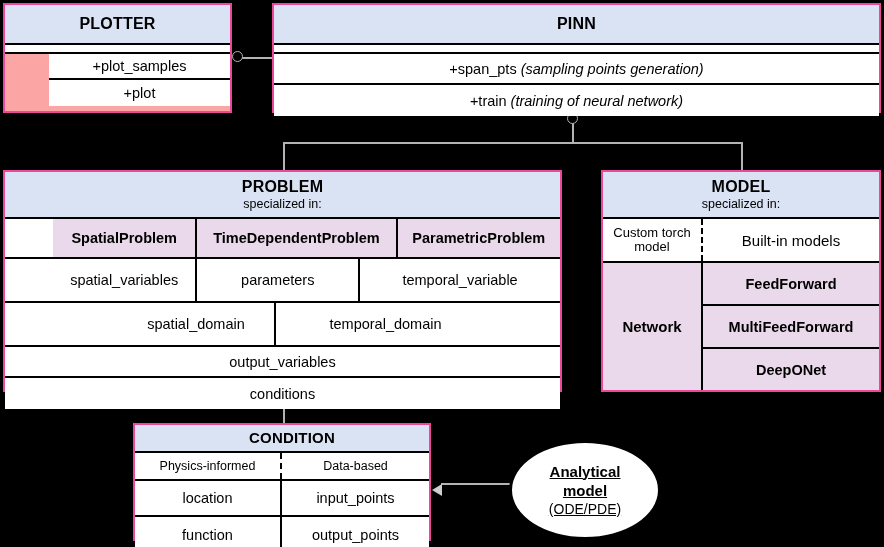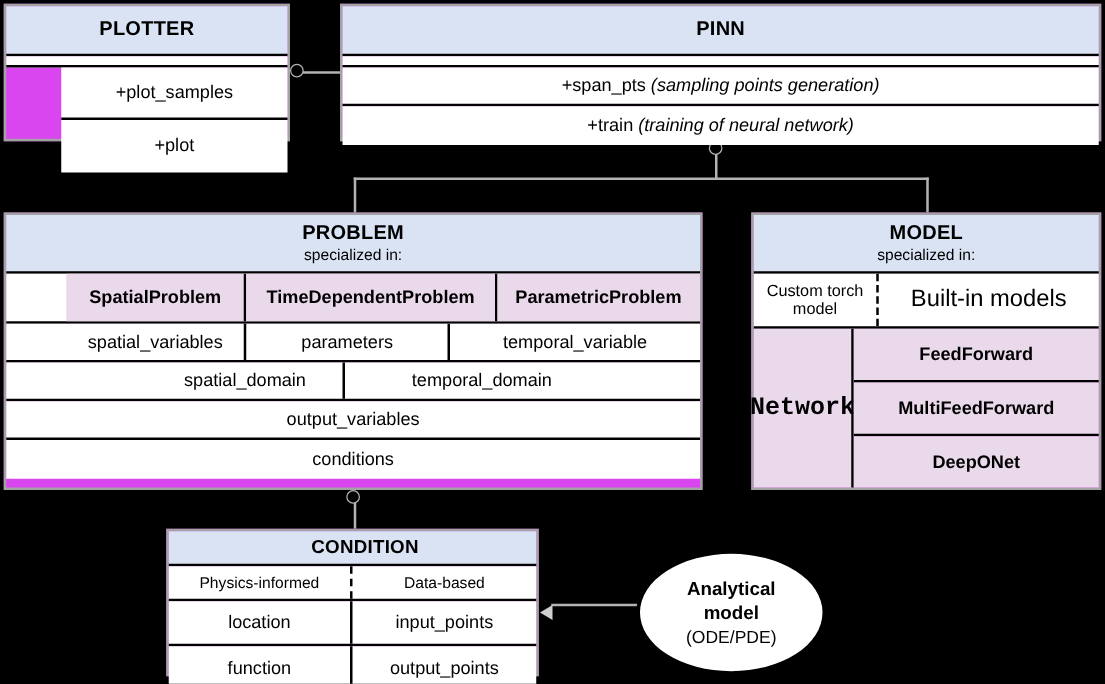--- a/index.html
+++ b/index.html
@@ -7,22 +7,22 @@
   body{
     width:884px;height:547px;
     font-family:"Liberation Sans","DejaVu Sans",sans-serif;
     color:#000;overflow:hidden;position:relative;
   }
   #stage{position:absolute;left:0;top:0;width:884px;height:547px;background:#000;}
 
   
   .box{
     position:absolute;
-    background:#d946ef;
-    border:2px solid #a3a3a3;
+    background:#fca5a5;
+    border:2px solid #ec4899;
     box-sizing:border-box;
     z-index:5;
   }
   .hdr{
     background:#dae3f3;
     border-bottom:2px solid #000;
     text-align:center;
     font-weight:bold;
     display:flex;flex-direction:column;
     align-items:center;justify-content:center;
@@ -51,45 +51,45 @@
   }
   .cell:last-child{border-right:none;}
   .pink{background:#ead9ea;}
   .bold{font-weight:bold;}
   .ital{font-style:italic;}
   .dashdiv{border-right:2px dashed #000;}
 
   
   #plotter{left:3px;top:3px;width:229px;height:110px;}
   #plotter .hdr{height:40px;}
-  #plotter .r{height:42px;margin-left:44px;}
+  #plotter .r{height:26px;margin-left:44px;}
 
   #pinn{left:272px;top:3px;width:609px;height:110px;}
   #pinn .hdr{height:40px;}
   #pinn .r{height:31px;}
 
   #problem{left:3px;top:170px;width:559px;height:222px;}
   #problem .hdr{height:47px;}
   #problem .subrow{height:40px;}
-  #problem .attrrow{height:31px;}
+  #problem .attrrow{height:44px;}
   #problem .fullrow{height:31px;}
   #problem .c1{width:158px;margin-left:48px;}
   #problem .c2{width:219px;}
   #problem .c3{width:178px;}
 
   #model{left:601px;top:170px;width:280px;height:222px;}
   #model .hdr{height:47px;}
   #model .kindrow{height:44px;}
   #model .kind1{width:100px;font-size:13px;line-height:14px;}
-  #model .kind2{width:176px;font-size:19px;}
+  #model .kind2{width:176px;font-size:15px;}
   #model .netgrid{display:flex;height:127px;}
   #model .netleft{
-    width:80px;border-right:2px solid #000;background:#ead9ea;
-    display:flex;align-items:center;justify-content:center;
-    font-weight:bold;font-size:20px;box-sizing:border-box;font-family:Liberation Mono, monospace;
+    width:100px;border-right:2px solid #000;background:#ead9ea;
+    display:flex;align-items:center;justify-content:center;
+    font-weight:bold;font-size:15px;box-sizing:border-box;
   }
   #model .netright{flex:1;display:flex;flex-direction:column;box-sizing:border-box;}
   #model .netright .nr{
     flex:1;background:#ead9ea;border-bottom:2px solid #000;
     display:flex;align-items:center;justify-content:center;
     font-weight:bold;font-size:14.5px;box-sizing:border-box;
   }
   #model .netright .nr:last-child{border-bottom:none;}
 
   #condition{left:133px;top:423px;width:298px;height:118px;}
@@ -98,21 +98,21 @@
   #condition .kindrow{height:28px;}
   #condition .r{height:36px;justify-content:space-between;}
   #condition .half{width:50%;}
   #condition .kindcell{font-size:12.5px;}
 
   
   #analytical{
     position:absolute;left:509px;top:440px;width:152px;height:100px;
     border:3px solid #000;border-radius:50%;background:#fff;
     display:flex;flex-direction:column;align-items:center;justify-content:center;
-    box-sizing:border-box;z-index:6;text-align:center;line-height:19px;
+    box-sizing:border-box;z-index:6;text-align:center;line-height:19px;text-decoration:underline;
   }
   #analytical .l1{font-weight:bold;font-size:15px;}
   #analytical .l2{font-size:14px;}
 
   
   .conn{position:absolute;background:#b3b3b3;z-index:2;}
   .circ{
     position:absolute;width:11px;height:11px;border:1.5px solid #b3b3b3;
     border-radius:50%;background:#000;z-index:3;box-sizing:border-box;
   }

